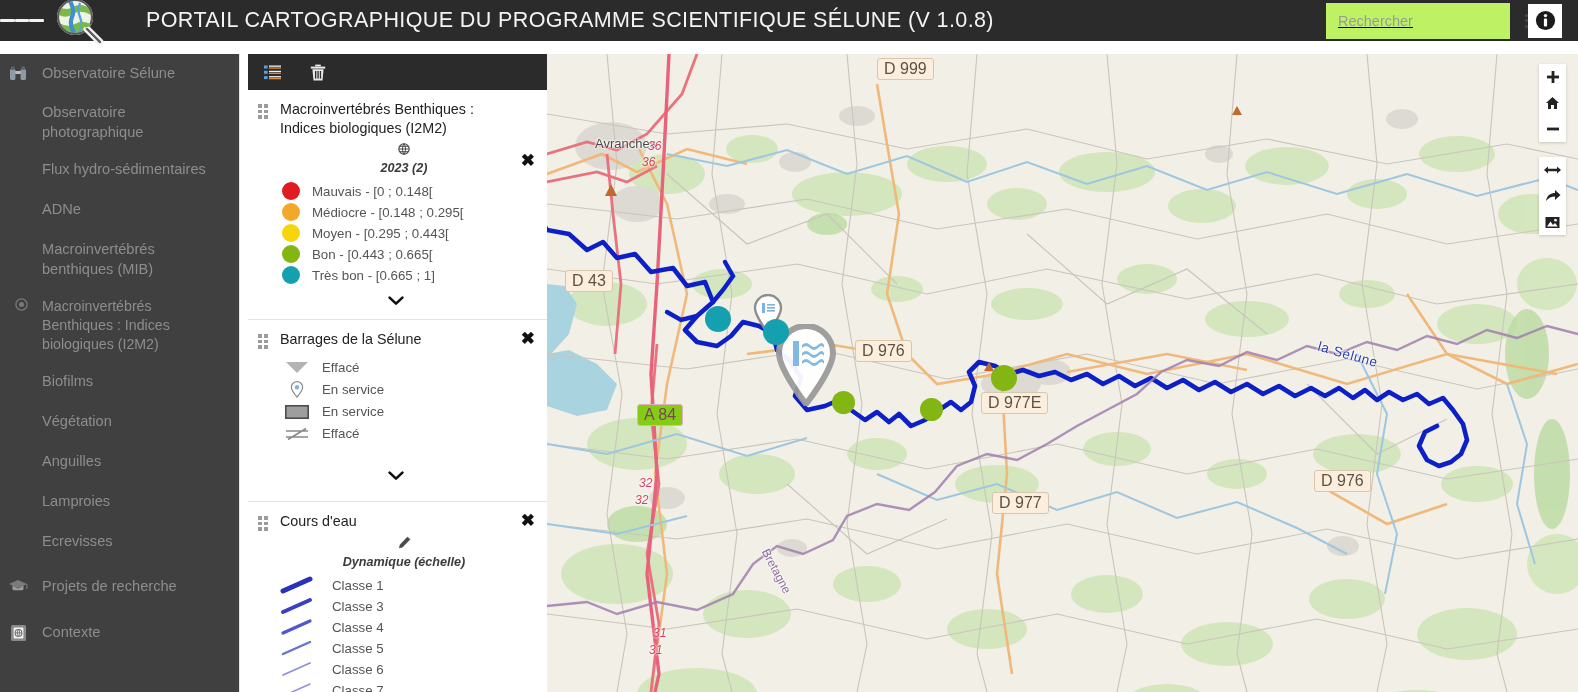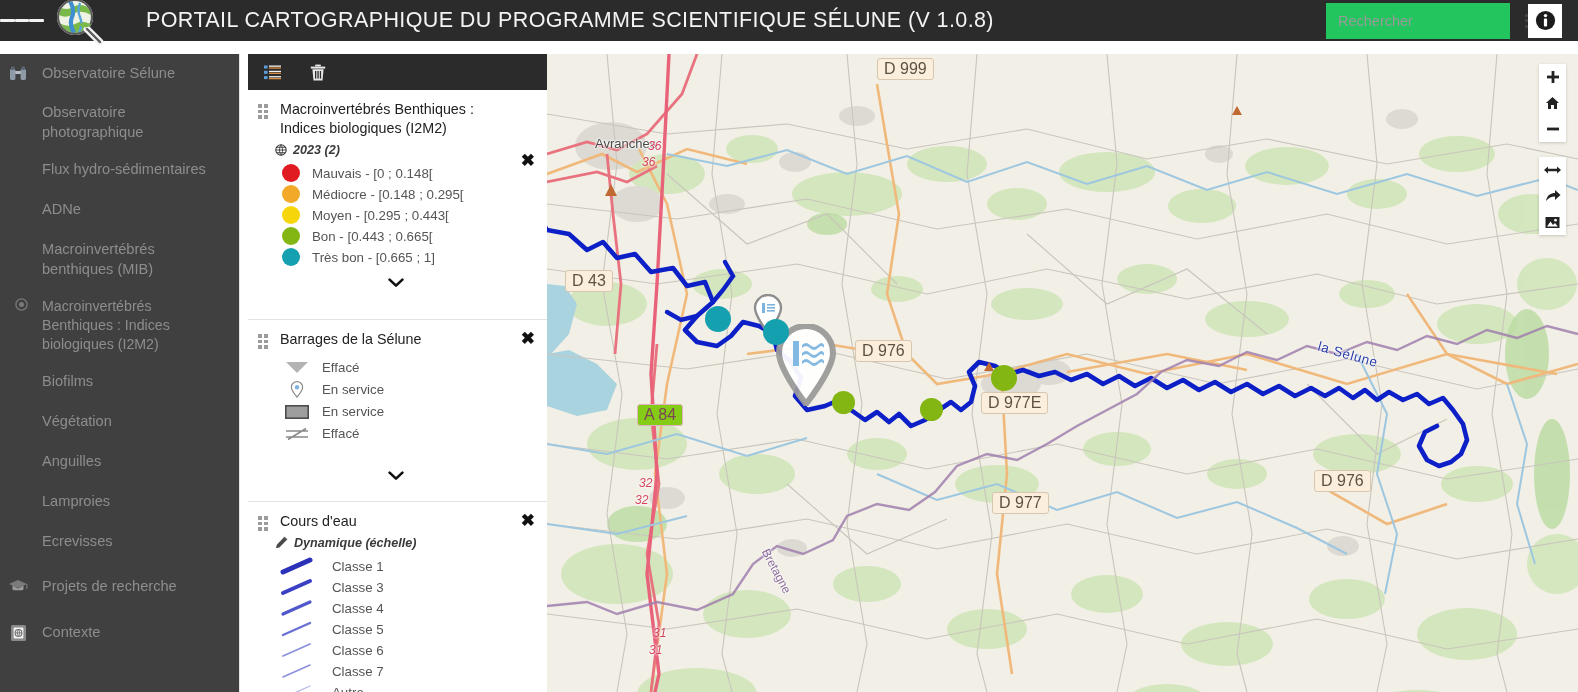--- a/index.html
+++ b/index.html
@@ -22,22 +22,23 @@
   #hamburger .bar { width: 22px; height: 3px; background: #f2f2f2; margin: 2.5px 0; border-radius: 1px; }
   #logo { width: 74px; height: 54px; display: flex; align-items: center; justify-content: center; }
   #header-title {
     color: #f3f3f3; font-size: 21.5px; letter-spacing: .4px;
     font-weight: 400; white-space: nowrap; margin-left: 28px;
   }
   #header-right {
     margin-left: auto; display: flex; align-items: center; gap: 18px; padding-right: 16px;
   }
   #search-box {
-    width: 184px; height: 36px; background: #22c55e; display: flex; align-items: center;
+    width: 184px; height: 36px; background: #bef264; display: flex; align-items: center;
     padding: 0 8px 0 12px;
+    text-decoration: underline;
   }
   #search-input {
     border: 0; outline: 0; flex: 1; font-size: 14.5px; color: #555;
     font-family: "Liberation Sans", sans-serif; background: transparent;
   }
   #search-input::placeholder { color: #9a9a9a; }
   #search-kebab { width: 18px; display: flex; flex-direction: column; align-items: center; gap: 2.5px; cursor: pointer; }
   #search-kebab i { width: 3px; height: 3px; background: #4a4a4a; border-radius: 50%; display: block; }
   #info-button {
     width: 34px; height: 34px; background: #fff; display: flex;
@@ -77,21 +78,21 @@
     display: grid; grid-template-columns: 4px 4px; gap: 2px; cursor: grab;
   }
   .drag-handle i { width: 3.5px; height: 3.5px; background: #9b9b9b; display: block; }
   .panel-title { font-size: 14.3px; color: #222; line-height: 1.32; padding-right: 22px; }
   .panel-close {
     position: absolute; right: 12px; cursor: pointer; font-size: 17px; color: #111;
     font-weight: bold; line-height: 1;
   }
   .panel-sub {
     display: flex; align-items: center; gap: 6px; font-size: 12.6px; color: #3b3b3b;
-    font-style: italic; font-weight: bold; margin: 5px 0 6px 17px;
+    font-style: italic; font-weight: bold; margin: 5px 0 6px 17px; flex-direction: column;
   }
   .legend-rows { margin-left: 24px; }
   .legend-row { display: flex; align-items: center; height: 21px; font-size: 13.3px; color: #555; }
   .swatch-dot { width: 18px; height: 18px; border-radius: 50%; flex: 0 0 18px; margin-right: 12px; }
   .sym-cell { width: 30px; flex: 0 0 30px; margin-right: 10px; display: flex; align-items: center; justify-content: center; }
   .line-cell { width: 40px; flex: 0 0 40px; margin-right: 12px; display: flex; align-items: center; }
   .panel-more { display: flex; justify-content: center; padding: 10px 0 6px; cursor: pointer; }
 
   
   #map {

